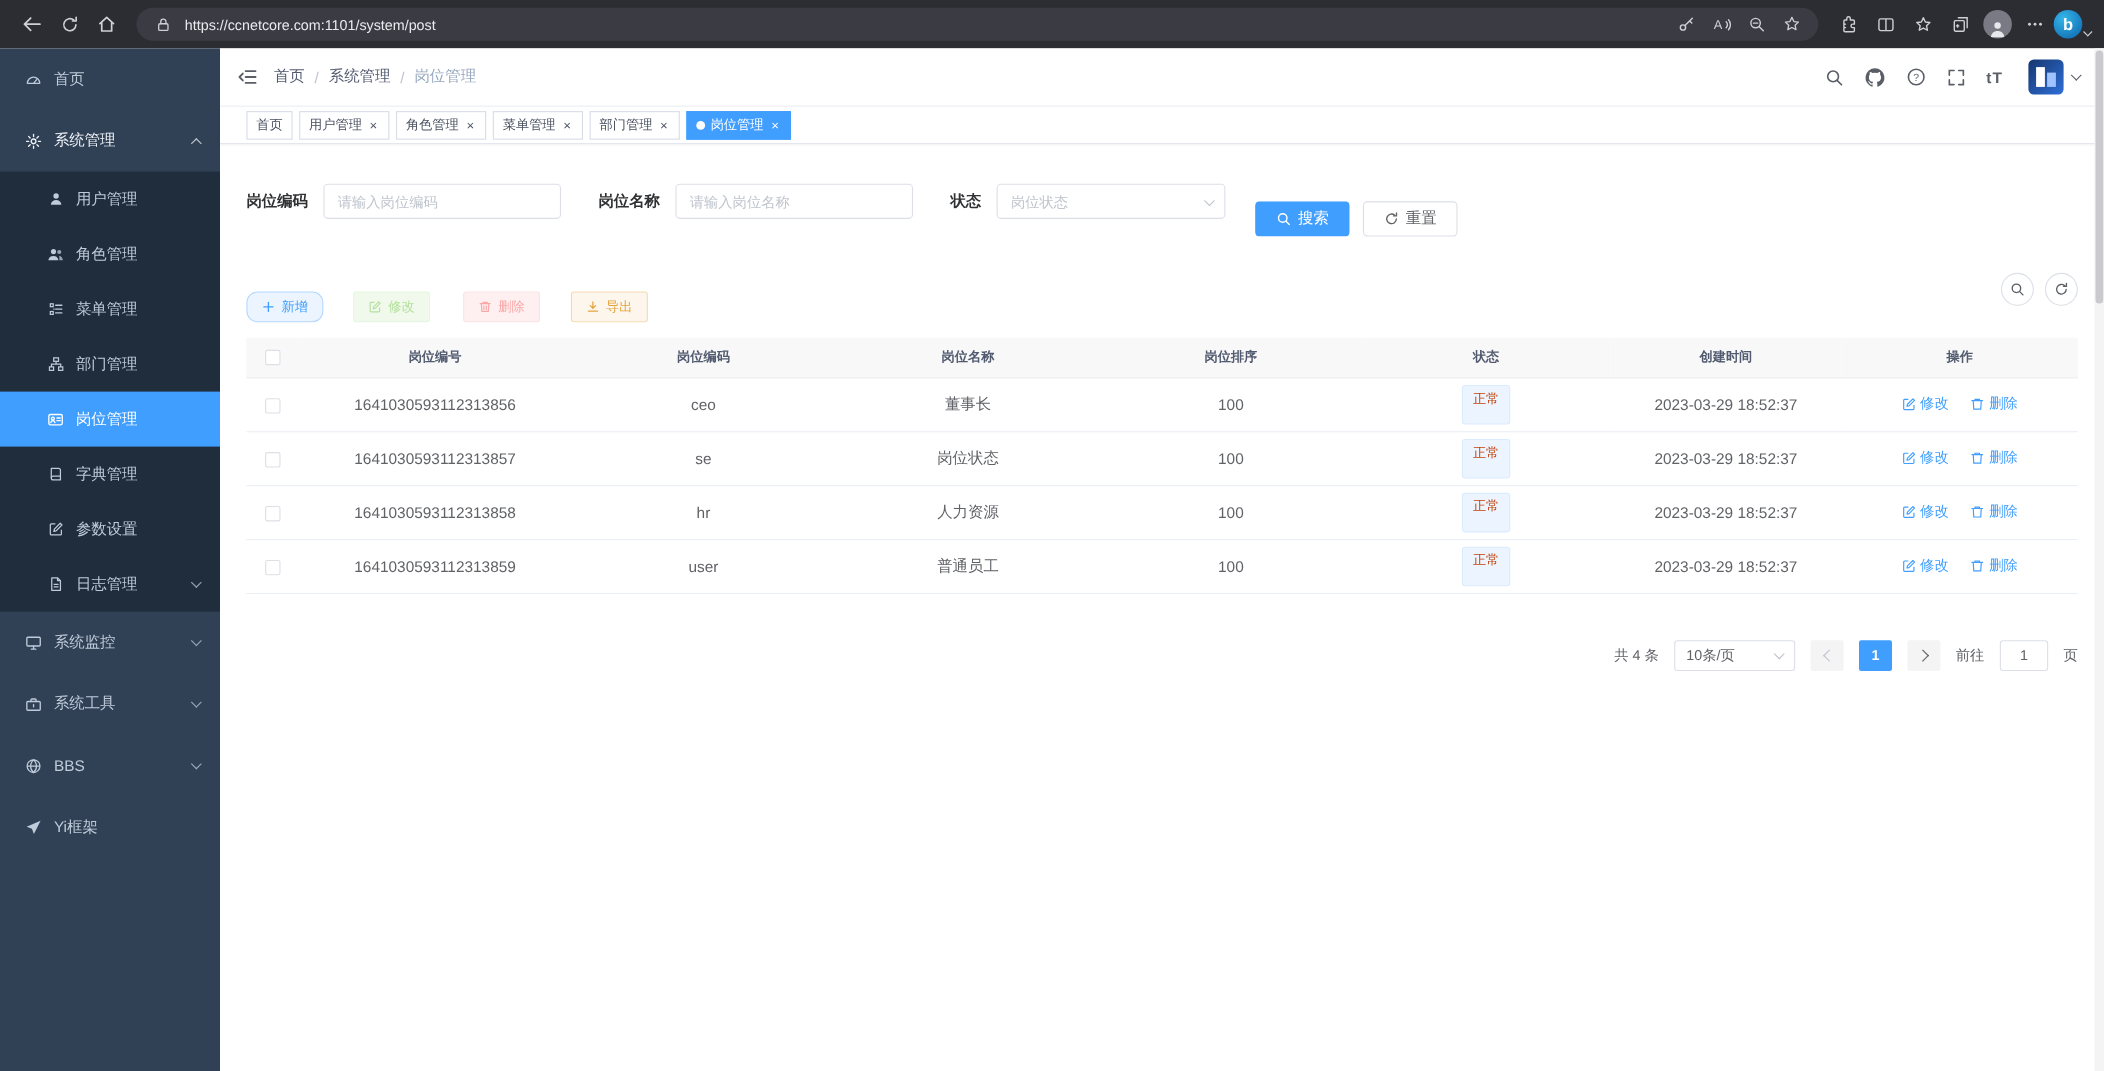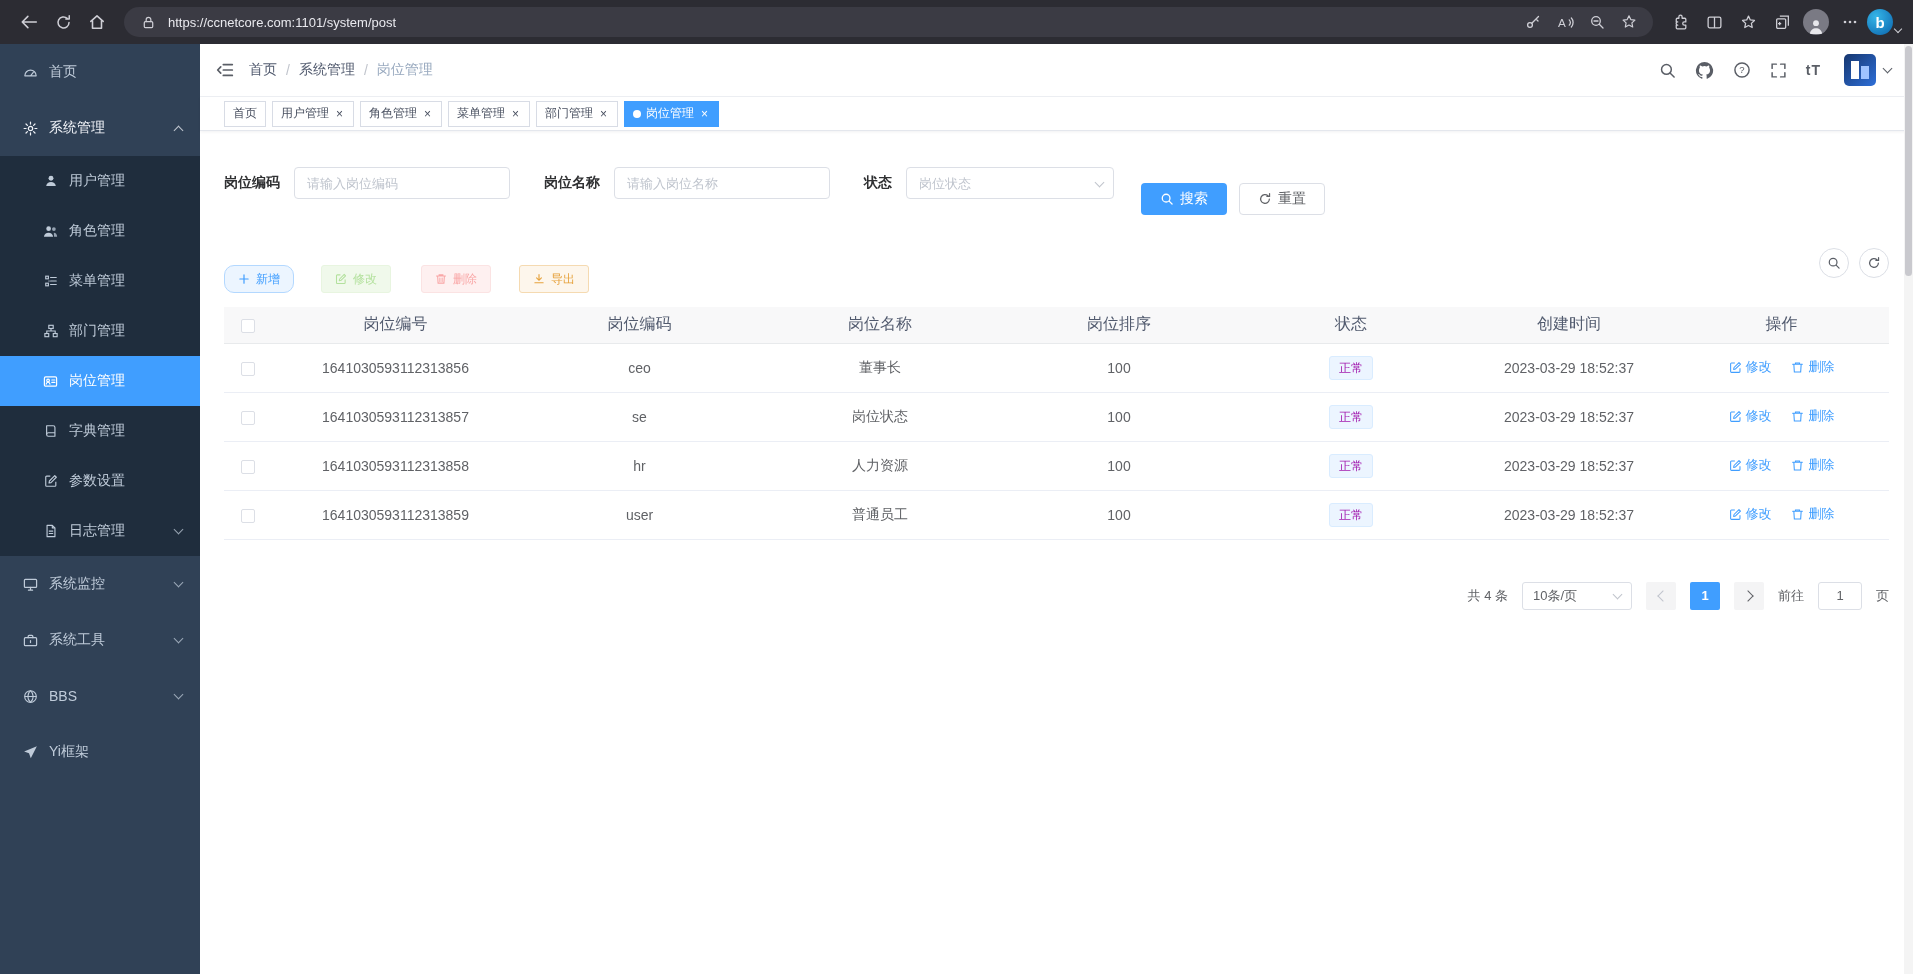--- a/index.html
+++ b/index.html
@@ -76,24 +76,24 @@
   .mini { height: 28px; font-size: 12px; padding: 0 13px; border-radius: 3px; }
   .b-add { background: #ecf5ff; border-color: #b3d8ff; color: #409eff; margin-right: 27px; border-radius: 10px; }
   .b-edit { background: #f0f9eb; border-color: #e8f5e0; color: #b3e19d; margin-right: 30px; cursor: not-allowed; }
   .b-del { background: #fef0f0; border-color: #fbe3e3; color: #f9a7a7; margin-right: 28px; cursor: not-allowed; }
   .b-exp { background: #fdf6ec; border-color: #f5dab1; color: #e6a23c; }
   .circle-btns { margin-left: auto; display: flex; gap: 10px; }
   .cbtn { width: 30px; height: 30px; border-radius: 50%; border: 1px solid #dcdfe6; background: #fff; color: #5a5e66; display: flex; align-items: center; justify-content: center; cursor: pointer; }
 
   
   table.grid { width: 100%; border-collapse: collapse; table-layout: fixed; margin-top: 14px; }
-  .grid th { background: #f8f8f9; color: #515a6e; font-weight: 400; font-size: 16px; height: 36px; text-align: center; border-bottom: 1px solid #e8eaec; }
+  .grid th { background: #f8f8f9; color: #515a6e; font-weight: 700; font-size: 12px; height: 36px; text-align: center; border-bottom: 1px solid #e8eaec; }
   .grid td { height: 49px; font-size: 14px; color: #606266; text-align: center; border-bottom: 1px solid #ebeef5; }
   .checkbox { display: inline-block; width: 14px; height: 14px; border: 1px solid #dcdfe6; border-radius: 2px; background: #fff; vertical-align: middle; cursor: pointer; }
-  .tag-status { display: inline-block; background: #ecf5ff; border: 1px solid #d9ecff; color: #a21caf; font-size: 12px; height: 24px; line-height: 22px; padding: 0 9px; border-radius: 3px; }
+  .tag-status { display: inline-block; background: #ecf5ff; border: 1px solid #d9ecff; color: #c2410c; font-size: 12px; height: 36px; line-height: 22px; padding: 0 9px; border-radius: 3px; }
   .op-link { color: #409eff; font-size: 13px; display: inline-flex; align-items: center; gap: 4px; cursor: pointer; }
   .op-link + .op-link { margin-left: 16px; }
 
   
   .pagination { margin-top: 42px; display: flex; align-items: center; justify-content: flex-end; gap: 14px; font-size: 13px; color: #606266; }
   .pg-select { width: 110px; height: 28px; border: 1px solid #dcdfe6; border-radius: 3px; display: flex; align-items: center; justify-content: space-between; padding: 0 10px; cursor: pointer; background: #fff; }
   .pg-caret { width: 7px; height: 7px; border-right: 1.5px solid #c0c4cc; border-bottom: 1.5px solid #c0c4cc; transform: rotate(45deg); margin-top: -3px; }
   .pg-btn { min-width: 30px; height: 28px; background: #f4f4f5; border-radius: 2px; display: flex; align-items: center; justify-content: center; cursor: pointer; }
   .arr { width: 8px; height: 8px; border-right: 1.6px solid #606266; border-bottom: 1.6px solid #606266; }
   .arr.left { transform: rotate(135deg); margin-left: 3px; border-color: #c0c4cc; }

